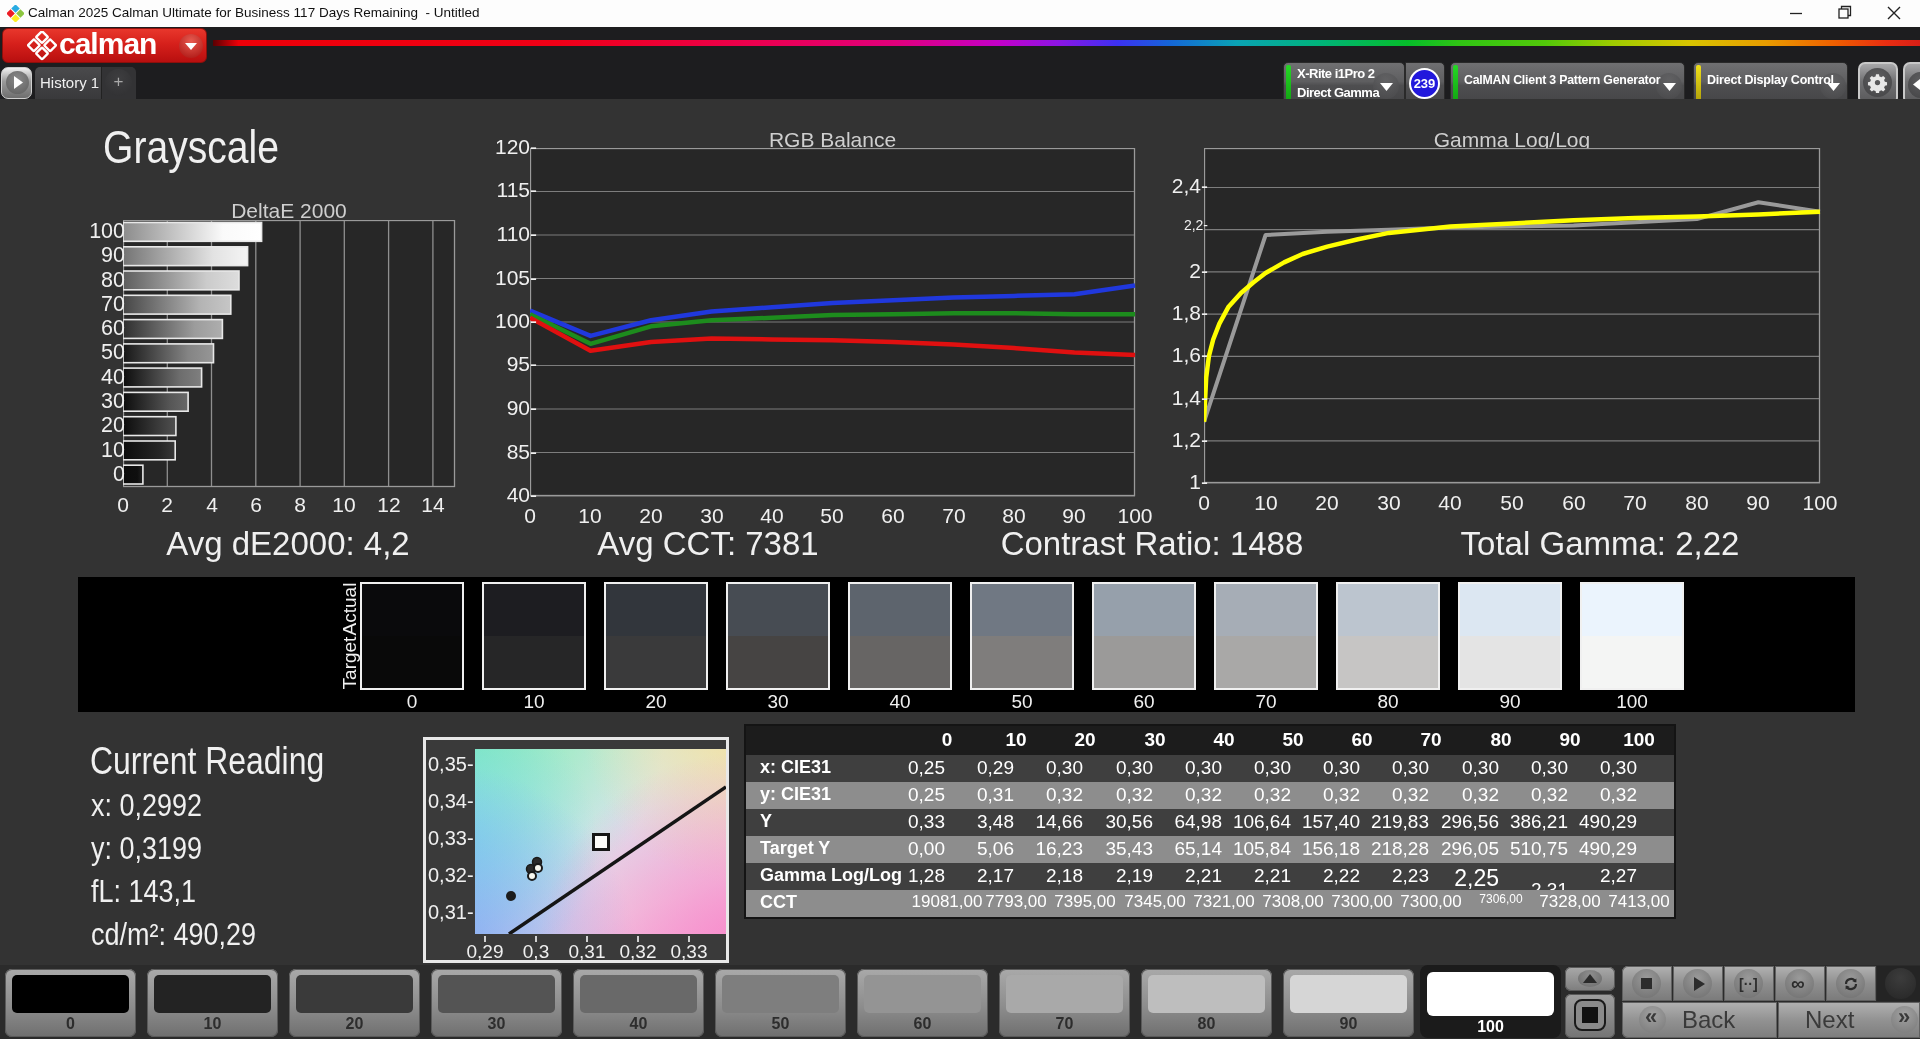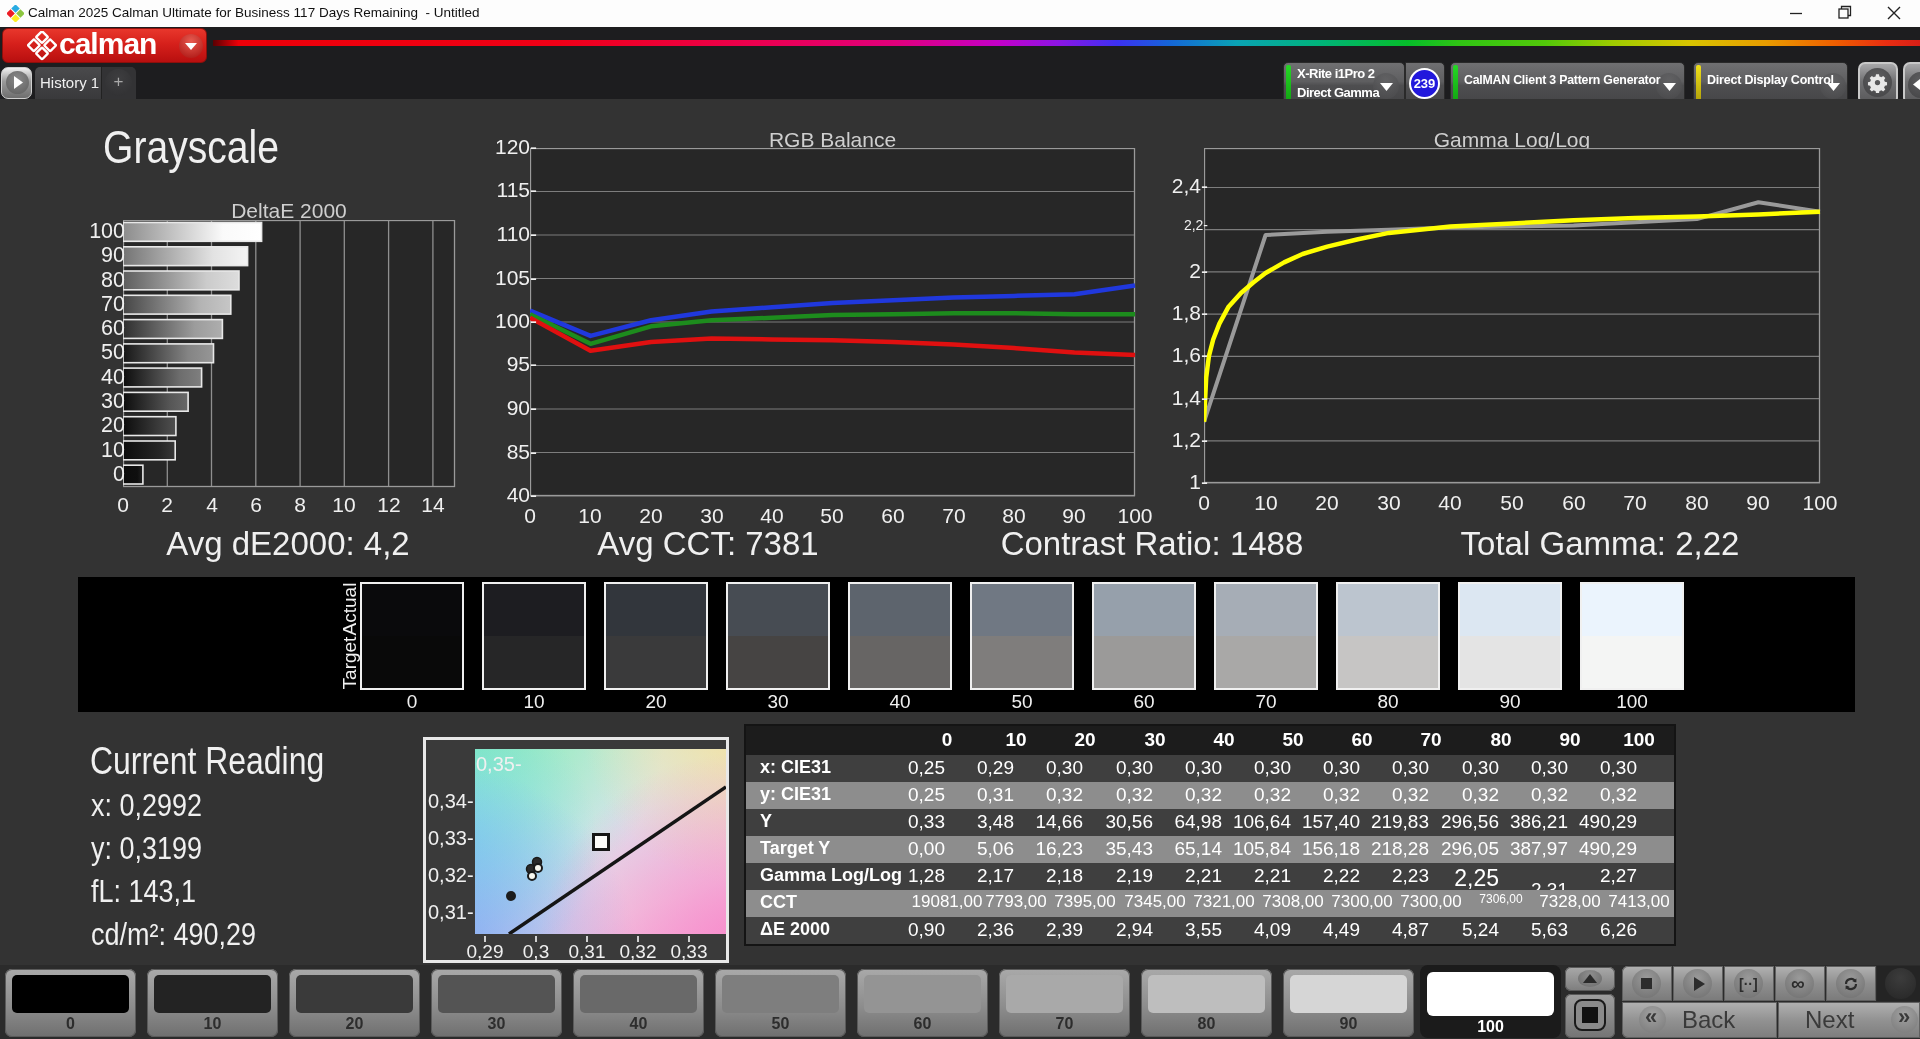--- a/index.html
+++ b/index.html
@@ -375,21 +375,21 @@
  linear-gradient(160deg, #cdeed4 0%, #dde4ee 45%, #eed4e4 80%, #f4bede 100%);"></div>
 <svg class="abs" style="left:49px;top:9px" width="251" height="185" viewBox="0 0 251 185">
   <line x1="34" y1="185" x2="251" y2="38" stroke="#151515" stroke-width="3.5"></line>
   <circle cx="36" cy="147" r="5" fill="#1c1c1c"></circle>
   <circle cx="62" cy="113" r="4.5" fill="#2a2a2a" stroke="#1a1a1a" stroke-width="1.5"></circle>
   <circle cx="56" cy="120" r="4.5" fill="#2a2a2a" stroke="#1a1a1a" stroke-width="1.5"></circle>
   <circle cx="63" cy="119" r="4" fill="#f8f8f0" stroke="#1a1a1a" stroke-width="2"></circle>
   <circle cx="57" cy="127" r="4" fill="#f8f8f0" stroke="#1a1a1a" stroke-width="2"></circle>
   <rect x="118.5" y="85.5" width="15" height="15" fill="#fcfcfa" stroke="#151515" stroke-width="3"></rect>
 </svg>
-<div class="abs txt" style="left:2px;top:13px;width:42px;text-align:right;font-size:20px;margin-left:48px;">0,35-</div>
+<div class="abs txt" style="left:2px;top:13px;width:42px;text-align:right;font-size:20px;">0,35-</div>
 <div class="abs txt" style="left:2px;top:50px;width:42px;text-align:right;font-size:20px;">0,34-</div>
 <div class="abs txt" style="left:2px;top:87px;width:42px;text-align:right;font-size:20px;">0,33-</div>
 <div class="abs txt" style="left:2px;top:124px;width:42px;text-align:right;font-size:20px;">0,32-</div>
 <div class="abs txt" style="left:2px;top:161px;width:42px;text-align:right;font-size:20px;">0,31-</div>
 <div class="abs" style="left:58px;top:196px;width:2px;height:6px;background:#cfcfcf;"></div>
 <div class="abs" style="left:109px;top:196px;width:2px;height:6px;background:#cfcfcf;"></div>
 <div class="abs" style="left:160px;top:196px;width:2px;height:6px;background:#cfcfcf;"></div>
 <div class="abs" style="left:211px;top:196px;width:2px;height:6px;background:#cfcfcf;"></div>
 <div class="abs" style="left:262px;top:196px;width:2px;height:6px;background:#cfcfcf;"></div>
 <div class="abs txt" style="left:37px;top:201px;width:44px;text-align:center;font-size:19px;">0,29</div>
@@ -458,21 +458,21 @@
       <span style="position:absolute;left:14px;top:2px;font-size:18px;font-weight:bold;color:#fff;white-space:nowrap;">Target Y</span>
       <span style="position:absolute;left:121px;top:2px;width:78px;text-align:right;font-size:19px;color:#fff;">0,00</span>
       <span style="position:absolute;left:190px;top:2px;width:78px;text-align:right;font-size:19px;color:#fff;">5,06</span>
       <span style="position:absolute;left:259px;top:2px;width:78px;text-align:right;font-size:19px;color:#fff;">16,23</span>
       <span style="position:absolute;left:329px;top:2px;width:78px;text-align:right;font-size:19px;color:#fff;">35,43</span>
       <span style="position:absolute;left:398px;top:2px;width:78px;text-align:right;font-size:19px;color:#fff;">65,14</span>
       <span style="position:absolute;left:467px;top:2px;width:78px;text-align:right;font-size:19px;color:#fff;">105,84</span>
       <span style="position:absolute;left:536px;top:2px;width:78px;text-align:right;font-size:19px;color:#fff;">156,18</span>
       <span style="position:absolute;left:605px;top:2px;width:78px;text-align:right;font-size:19px;color:#fff;">218,28</span>
       <span style="position:absolute;left:675px;top:2px;width:78px;text-align:right;font-size:19px;color:#fff;">296,05</span>
-      <span style="position:absolute;left:744px;top:2px;width:78px;text-align:right;font-size:19px;color:#fff;">387,97</span>
+      <span style="position:absolute;left:744px;top:2px;width:78px;text-align:right;font-size:19px;color:#fff;">510,75</span>
       <span style="position:absolute;left:813px;top:2px;width:78px;text-align:right;font-size:19px;color:#fff;">490,29</span>
     </div>
 <div style="height:27px;background:#3f3f3f;position:relative;">
       <span style="position:absolute;left:14px;top:2px;font-size:18px;font-weight:bold;color:#fff;white-space:nowrap;">Gamma Log/Log</span>
       <span style="position:absolute;left:121px;top:2px;width:78px;text-align:right;font-size:19px;color:#fff;">1,28</span>
       <span style="position:absolute;left:190px;top:2px;width:78px;text-align:right;font-size:19px;color:#fff;">2,17</span>
       <span style="position:absolute;left:259px;top:2px;width:78px;text-align:right;font-size:19px;color:#fff;">2,18</span>
       <span style="position:absolute;left:329px;top:2px;width:78px;text-align:right;font-size:19px;color:#fff;">2,19</span>
       <span style="position:absolute;left:398px;top:2px;width:78px;text-align:right;font-size:19px;color:#fff;">2,21</span>
       <span style="position:absolute;left:467px;top:2px;width:78px;text-align:right;font-size:19px;color:#fff;">2,21</span>
@@ -489,34 +489,20 @@
       <span style="position:absolute;left:287px;top:2px;width:104px;text-align:center;font-size:17px;color:#fff;white-space:nowrap;">7395,00</span>
       <span style="position:absolute;left:357px;top:2px;width:104px;text-align:center;font-size:17px;color:#fff;white-space:nowrap;">7345,00</span>
       <span style="position:absolute;left:426px;top:2px;width:104px;text-align:center;font-size:17px;color:#fff;white-space:nowrap;">7321,00</span>
       <span style="position:absolute;left:495px;top:2px;width:104px;text-align:center;font-size:17px;color:#fff;white-space:nowrap;">7308,00</span>
       <span style="position:absolute;left:564px;top:2px;width:104px;text-align:center;font-size:17px;color:#fff;white-space:nowrap;">7300,00</span>
       <span style="position:absolute;left:633px;top:2px;width:104px;text-align:center;font-size:17px;color:#fff;white-space:nowrap;">7300,00</span>
       <span style="position:absolute;left:703px;top:2px;width:104px;text-align:center;font-size:12px;color:#fff;white-space:nowrap;">7306,00</span>
       <span style="position:absolute;left:772px;top:2px;width:104px;text-align:center;font-size:17px;color:#fff;white-space:nowrap;">7328,00</span>
       <span style="position:absolute;left:841px;top:2px;width:104px;text-align:center;font-size:17px;color:#fff;white-space:nowrap;">7413,00</span>
     </div>
-<div style="height:27px;background:#3f3f3f;position:relative;">
-      <span style="position:absolute;left:14px;top:2px;font-size:18px;font-weight:bold;color:#fff;white-space:nowrap;">ΔE 2000</span>
-      <span style="position:absolute;left:121px;top:2px;width:78px;text-align:right;font-size:19px;color:#fff;">0,90</span>
-      <span style="position:absolute;left:190px;top:2px;width:78px;text-align:right;font-size:19px;color:#fff;">2,36</span>
-      <span style="position:absolute;left:259px;top:2px;width:78px;text-align:right;font-size:19px;color:#fff;">2,39</span>
-      <span style="position:absolute;left:329px;top:2px;width:78px;text-align:right;font-size:19px;color:#fff;">2,94</span>
-      <span style="position:absolute;left:398px;top:2px;width:78px;text-align:right;font-size:19px;color:#fff;">3,55</span>
-      <span style="position:absolute;left:467px;top:2px;width:78px;text-align:right;font-size:19px;color:#fff;">4,09</span>
-      <span style="position:absolute;left:536px;top:2px;width:78px;text-align:right;font-size:19px;color:#fff;">4,49</span>
-      <span style="position:absolute;left:605px;top:2px;width:78px;text-align:right;font-size:19px;color:#fff;">4,87</span>
-      <span style="position:absolute;left:675px;top:2px;width:78px;text-align:right;font-size:19px;color:#fff;">5,24</span>
-      <span style="position:absolute;left:744px;top:2px;width:78px;text-align:right;font-size:19px;color:#fff;">5,63</span>
-      <span style="position:absolute;left:813px;top:2px;width:78px;text-align:right;font-size:19px;color:#fff;">6,26</span>
-    </div>
 </div>
 <div class="abs" style="left:0;top:965px;width:1920px;height:74px;background:#2b2b2b;"></div>
 <div class="abs" style="left:5px;top:969px;width:131px;height:68px;border-radius:7px;background:linear-gradient(180deg,#a9a9a9,#8d8d8d 55%,#6f6f6f);box-shadow:inset 0 0 0 1px #5a5a5a;">
     <div class="abs" style="left:7px;top:6px;width:117px;height:38px;border-radius:5px;background:#000000;"></div>
     <div class="abs" style="left:0;top:46px;width:131px;text-align:center;font-size:16px;font-weight:bold;color:#2d2d2d;">0</div>
   </div>
 <div class="abs" style="left:147px;top:969px;width:131px;height:68px;border-radius:7px;background:linear-gradient(180deg,#a9a9a9,#8d8d8d 55%,#6f6f6f);box-shadow:inset 0 0 0 1px #5a5a5a;">
     <div class="abs" style="left:7px;top:6px;width:117px;height:38px;border-radius:5px;background:#232323;"></div>
     <div class="abs" style="left:0;top:46px;width:131px;text-align:center;font-size:16px;font-weight:bold;color:#2d2d2d;">10</div>
   </div>

